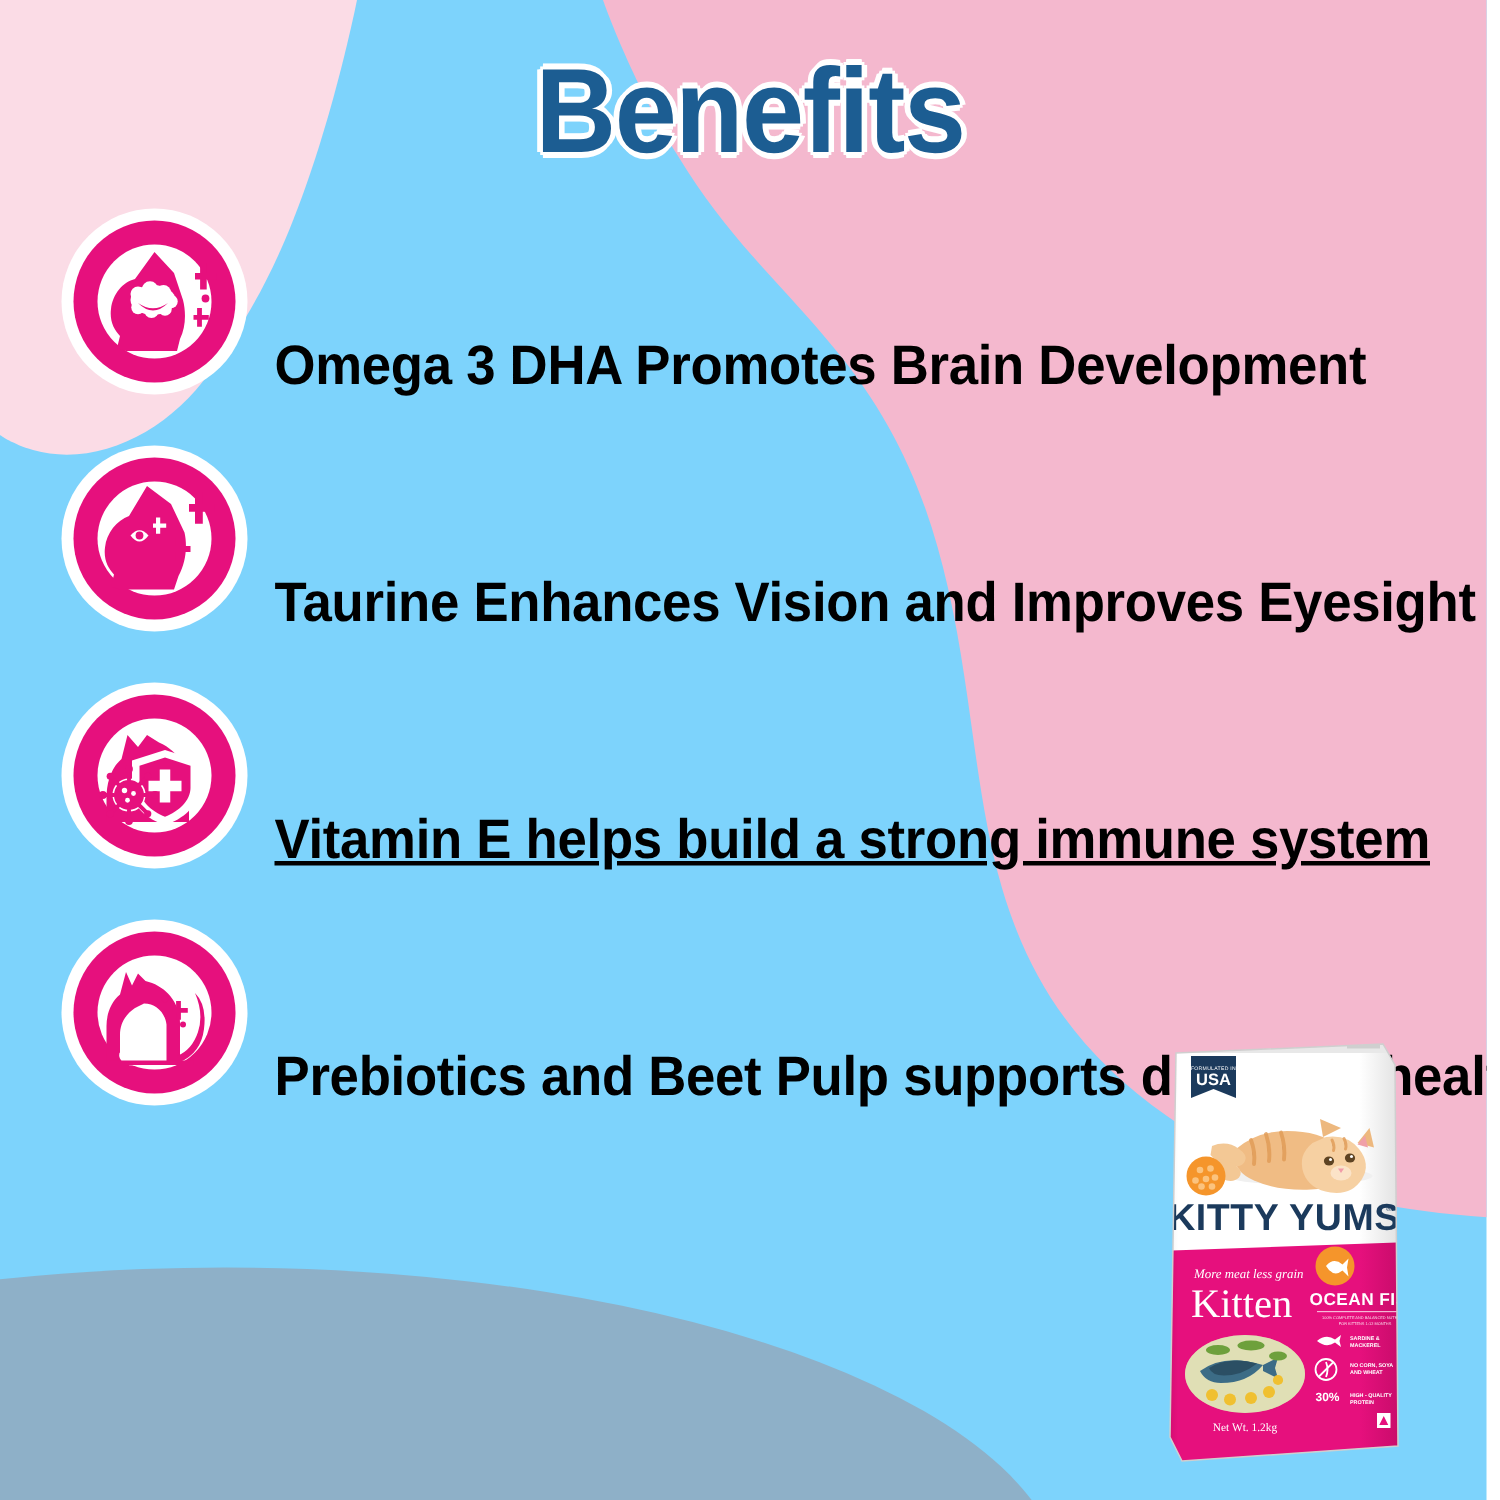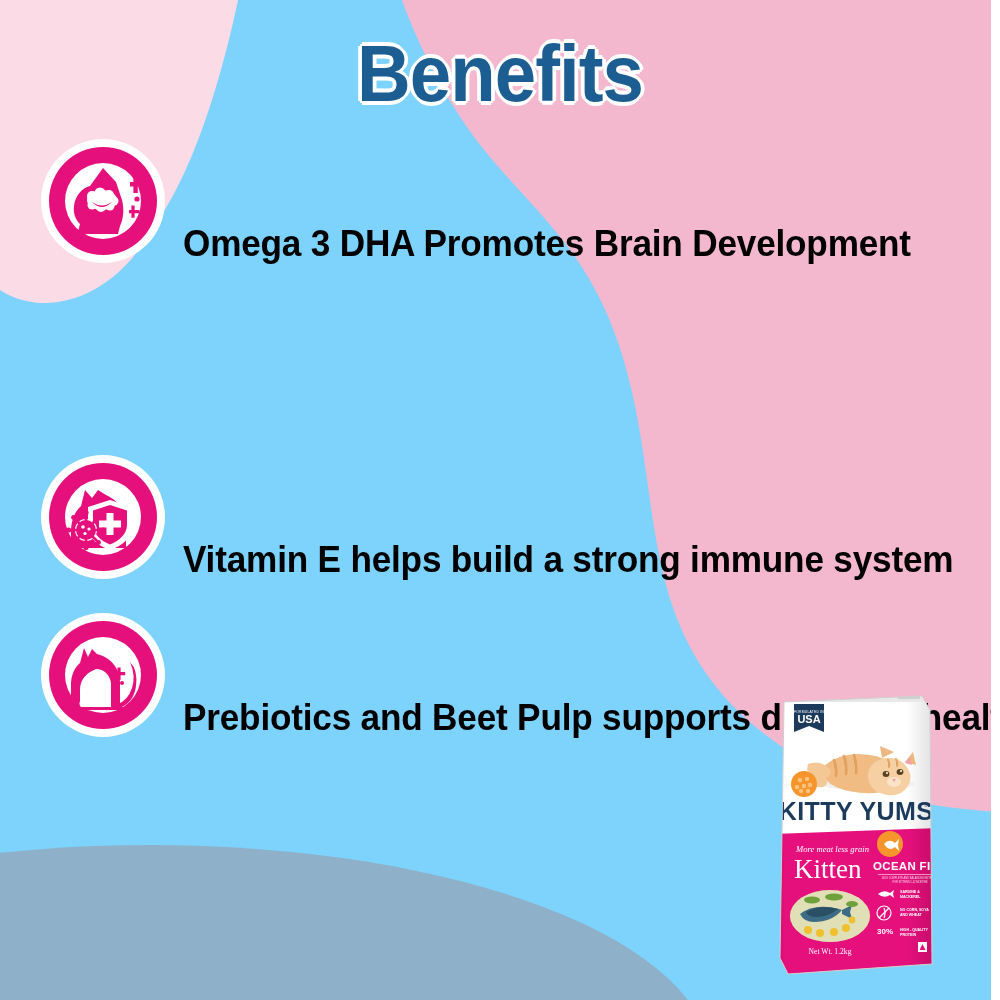--- a/index.html
+++ b/index.html
@@ -127,22 +127,42 @@
         <path fill="#E6107D" d="M52,64 q10,7 20,0 q-10,10 -20,0 Z"></path>
 
         <path fill="#E6107D" d="M90,44 h3.4 v-6.6 h4.4 v6.6 h6.6 v4.4 h-6.6 v6.6 h-4.4 v-6.6 h-3.4 Z"></path>
         <path fill="#E6107D" d="M89,72 h2.4 v-4.6 h3.2 v4.6 h4.6 v3.2 h-4.6 v4.6 h-3.2 v-4.6 h-2.4 Z"></path>
         <circle cx="97" cy="61" r="2.6" fill="#E6107D"></circle>
       </svg>
     </div>
     <div class="benefit-text">Omega 3 DHA Promotes Brain Development</div>
   </div>
 
-
-  <div class="benefit-row" style="top:454px;">
+  <div class="benefit-row" style="top:296px;">
+    <div class="benefit-icon-wrap">
+      <svg width="126" height="126" viewBox="0 0 126 126">
+        <circle cx="63" cy="63" r="62" fill="#FFFFFF"></circle>
+        <circle cx="63" cy="63" r="54" fill="#E6107D"></circle>
+        <circle cx="63" cy="63" r="38" fill="#FFFFFF"></circle>
+        <path fill="#E6107D" d="M58,28 L46,48 C38,51 31,59 30,69 C29,77 32,83 36,87
+                                 L34,95 L40,97 L76,97 L79,88 C84,79 85,68 83,59
+                                 L74,40 Z"></path>
+
+        <path fill="#FFFFFF" d="M47,61 q6,-7 12,0 q-6,8 -12,0 Z"></path>
+        <circle cx="53" cy="61" r="2.6" fill="#E6107D"></circle>
+
+        <path fill="#E6107D" d="M86,40 h4 v-8 h5.2 v8 h8 v5.2 h-8 v8 h-5.2 v-8 h-4 Z"></path>
+        <path fill="#E6107D" d="M74,68 h3 v-6 h4 v6 h6 v4 h-6 v6 h-4 v-6 h-3 Z"></path>
+        <path fill="#FFFFFF" d="M62,53 h2 v-4 h2.8 v4 h4 v2.8 h-4 v4 h-2.8 v-4 h-2 Z"></path>
+      </svg>
+    </div>
+    <div class="benefit-text">Taurine Enhances Vision and Improves Eyesight</div>
+  </div>
+
+  <div class="benefit-row" style="top:454px;text-decoration:underline;">
     <div class="benefit-icon-wrap">
       <svg width="126" height="126" viewBox="0 0 126 126">
         <circle cx="63" cy="63" r="62" fill="#FFFFFF"></circle>
         <circle cx="63" cy="63" r="54" fill="#E6107D"></circle>
         <circle cx="63" cy="63" r="38" fill="#FFFFFF"></circle>
 
         <path fill="#E6107D" d="M45,36 L41,52 C34,58 31,68 31,78 L31,94 L86,94 L86,72
                                  C86,58 78,46 66,41 L58,36 L52,44 Z"></path>
 
         <path fill="#FFFFFF" d="M70,46 L92,53 L92,72 C92,84 82,92 70,96 C58,92 48,84 48,72

